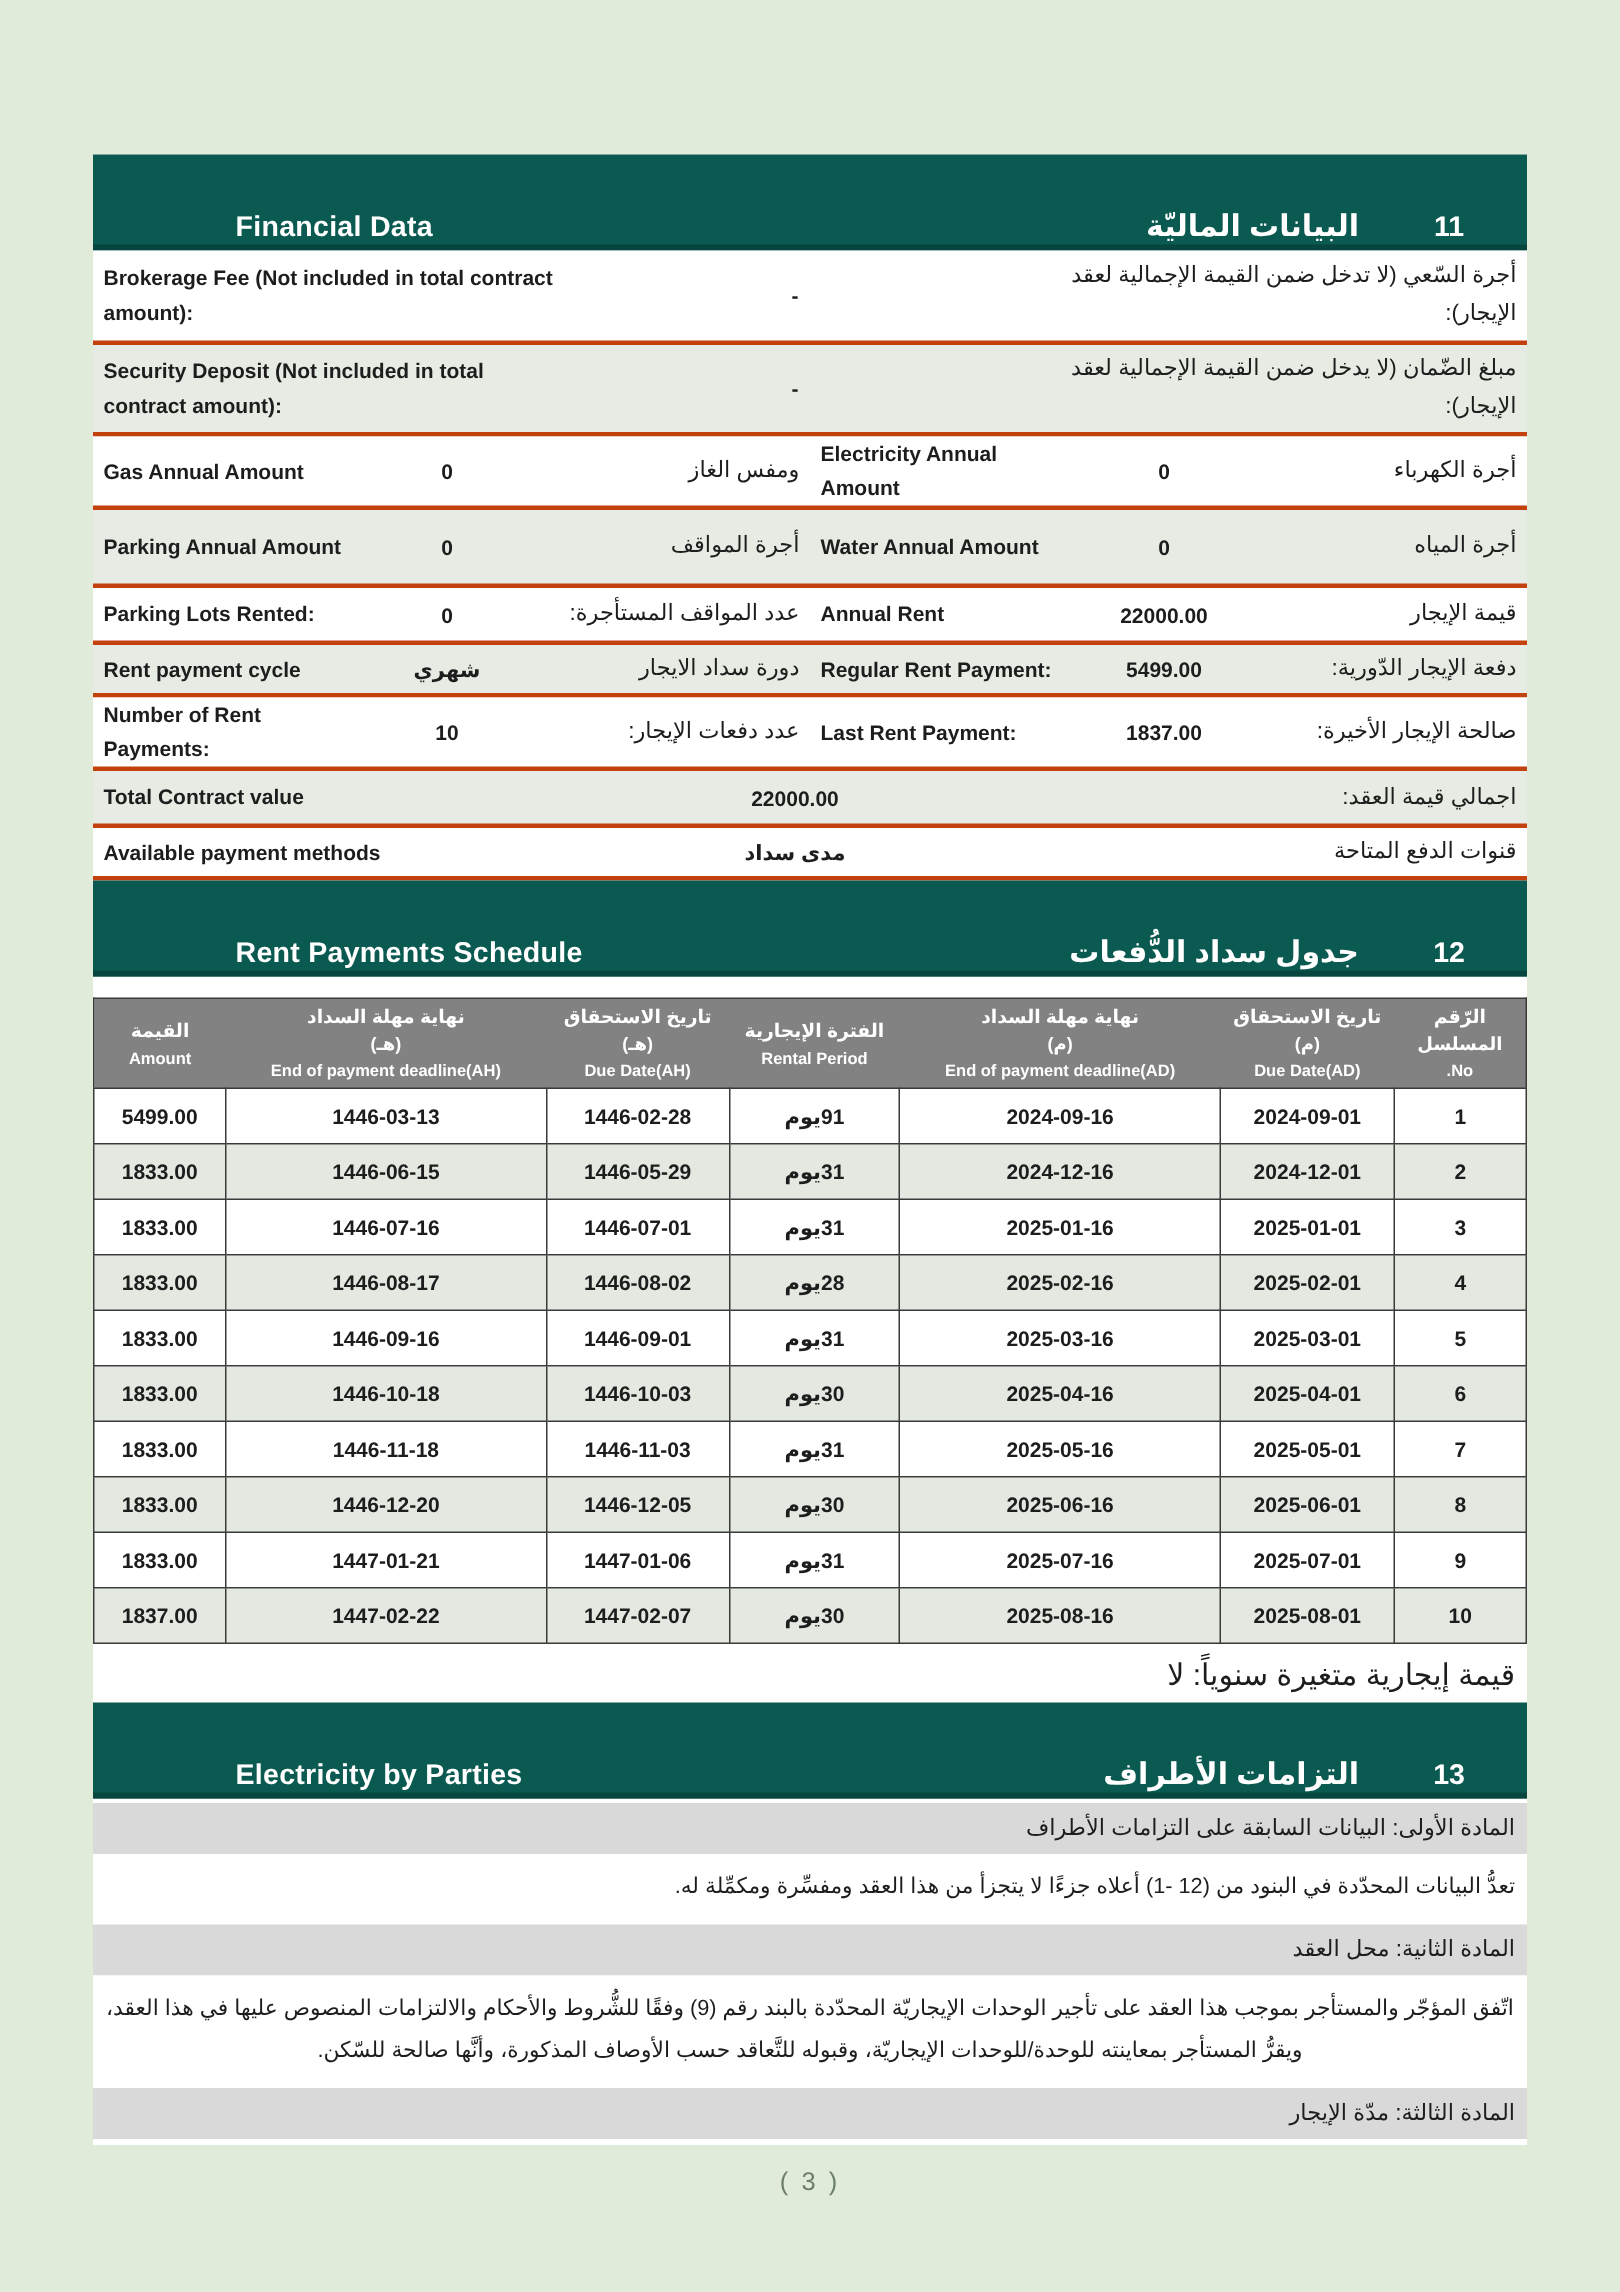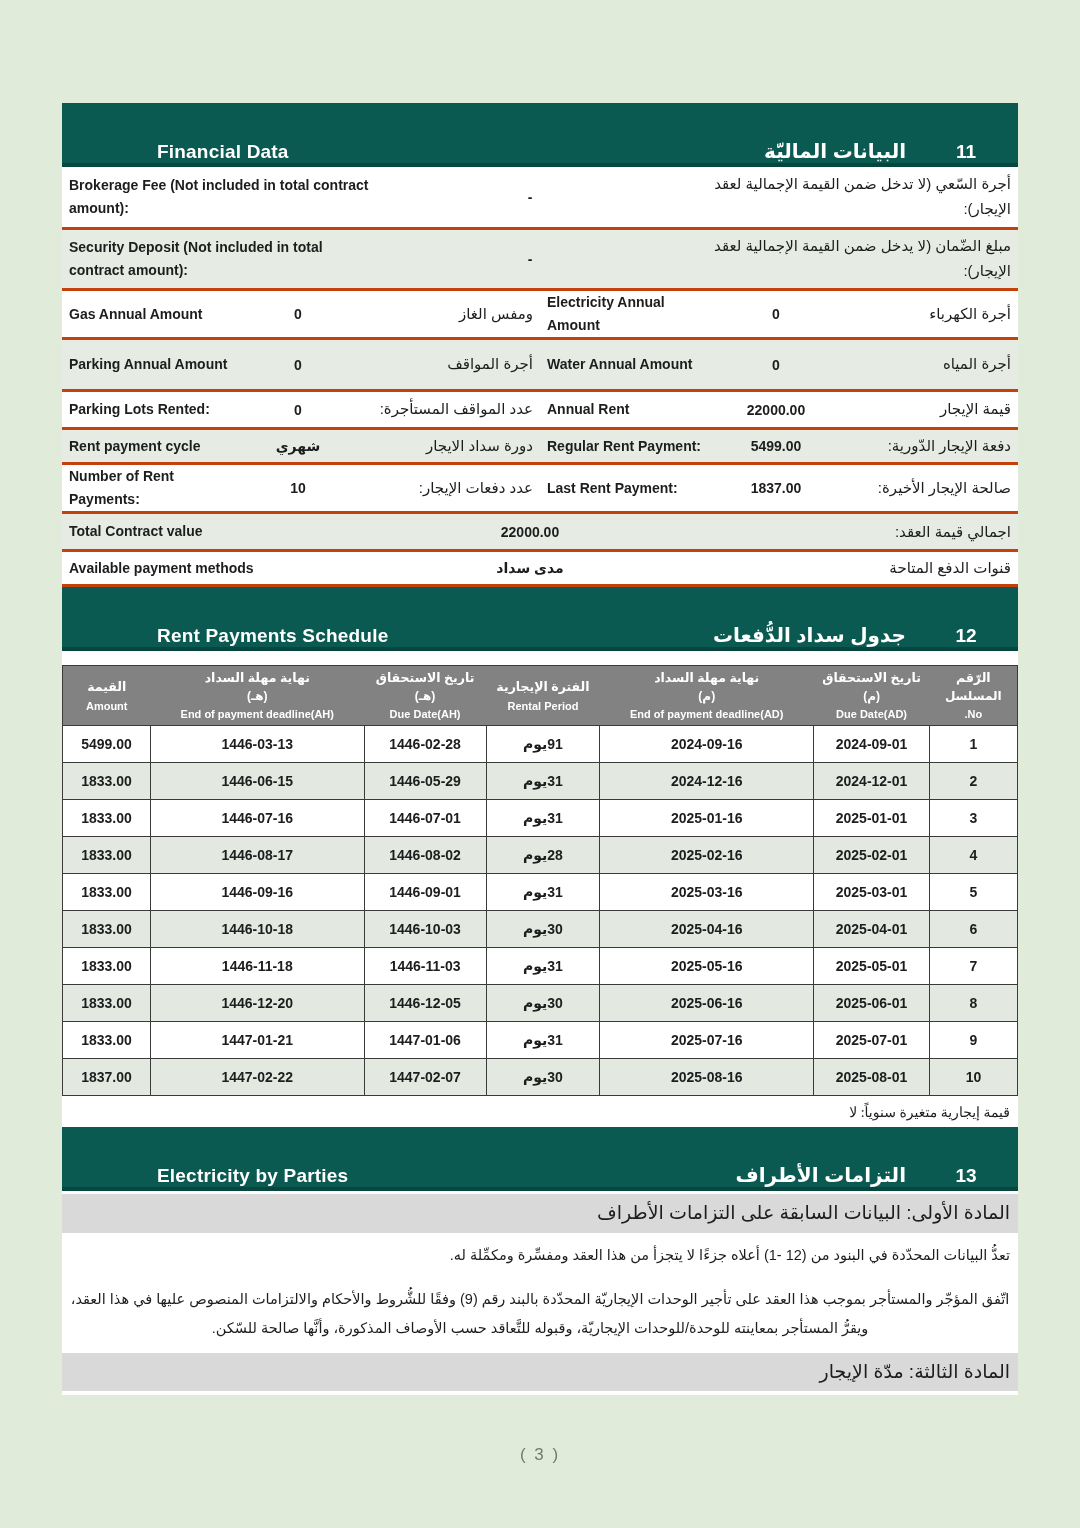--- a/index.html
+++ b/index.html
@@ -41,25 +41,25 @@
   table.schedule{width:956px;border-collapse:collapse;margin-top:14px;border:1px solid #3a3a3a;}
   table.schedule thead th{background:var(--head-gray);color:#fff;border:0;height:58px;
     vertical-align:middle;padding:3px 4px;}
   .th-ar{font-size:12.5px;font-weight:700;direction:rtl;line-height:1.5;}
   .th-sub{font-size:12px;font-weight:700;direction:rtl;line-height:1.4;}
   .th-en{font-size:11px;font-weight:700;direction:ltr;line-height:1.4;margin-top:2px;}
   table.schedule tbody td{border:1px solid #3a3a3a;height:37px;text-align:center;
     font-size:14px;font-weight:700;background:transparent;}
   table.schedule tbody tr.alt td{background:var(--table-alt);}
 
-  .variable-note{background:#fff;direction:rtl;text-align:right;padding:8px 8px 6px;font-size:14px;font-family:Liberation Serif, serif;}
+  .variable-note{background:#fff;direction:rtl;text-align:right;padding:8px 8px 6px;font-size:20px;}
 
   
   .clause-title{background:var(--clause-gray);direction:rtl;text-align:right;
-    padding:7px 8px;font-size:19px;margin-top:3px;line-height:1.3;}
+    padding:7px 8px;font-size:15px;margin-top:3px;line-height:1.3;}
   .clause-body{background:#fff;direction:rtl;text-align:right;padding:8px;font-size:14.5px;line-height:1.95;}
   .clause-body.center{text-align:center;}
 
   .page-number{position:absolute;top:1445px;left:0;width:1080px;text-align:center;
     color:var(--pagenum);font-size:17px;letter-spacing:2px;}
 </style>
 </head>
 <body>
 
 <div class="card">
@@ -304,18 +304,19 @@
   <div class="variable-note" dir="rtl">قيمة إيجارية متغيرة سنوياً: لا</div>
 
   <div class="sec-header">
     <span class="title-en">Electricity by Parties</span>
     <span class="title-ar">التزامات الأطراف</span>
     <span class="sec-num">13</span>
   </div>
 
   <div class="clause-title">المادة الأولى: البيانات السابقة على التزامات الأطراف</div>
   <div class="clause-body">تعدُّ البيانات المحدّدة في البنود من ⁦(1- 12)⁩ أعلاه جزءًا لا يتجزأ من هذا العقد ومفسِّرة ومكمِّلة له.</div>
+  <div class="clause-title">المادة الثانية: محل العقد</div>
   <div class="clause-body center">اتّفق المؤجّر والمستأجر بموجب هذا العقد على تأجير الوحدات الإيجاريّة المحدّدة بالبند رقم (9) وفقًا للشُّروط والأحكام والالتزامات المنصوص عليها في هذا العقد، ويقرُّ المستأجر بمعاينته للوحدة/للوحدات الإيجاريّة، وقبوله للتَّعاقد حسب الأوصاف المذكورة، وأنَّها صالحة للسّكن.</div>
   <div class="clause-title">المادة الثالثة: مدّة الإيجار</div>
 
 </div>
 
 <div class="page-number">( 3 )</div>
 
 </body></html>

